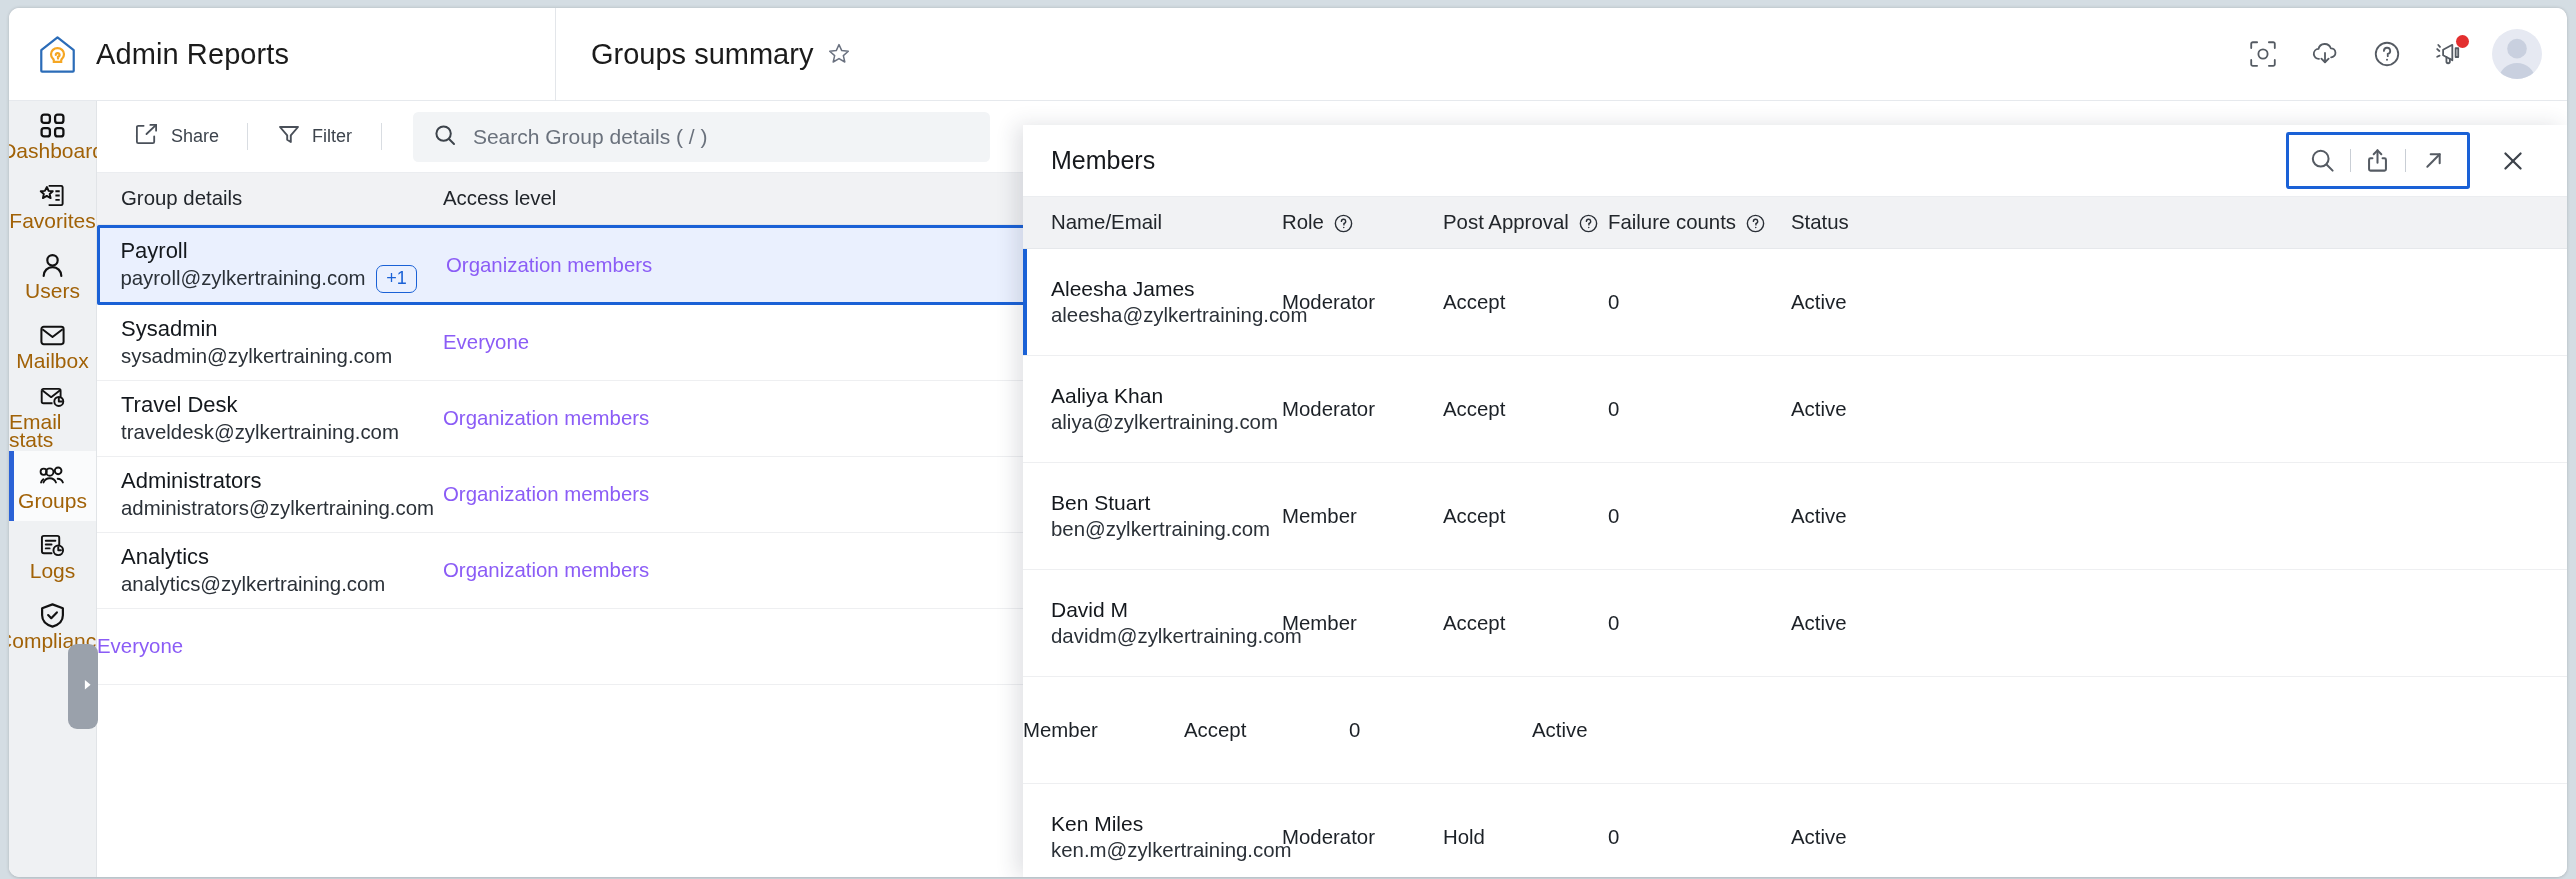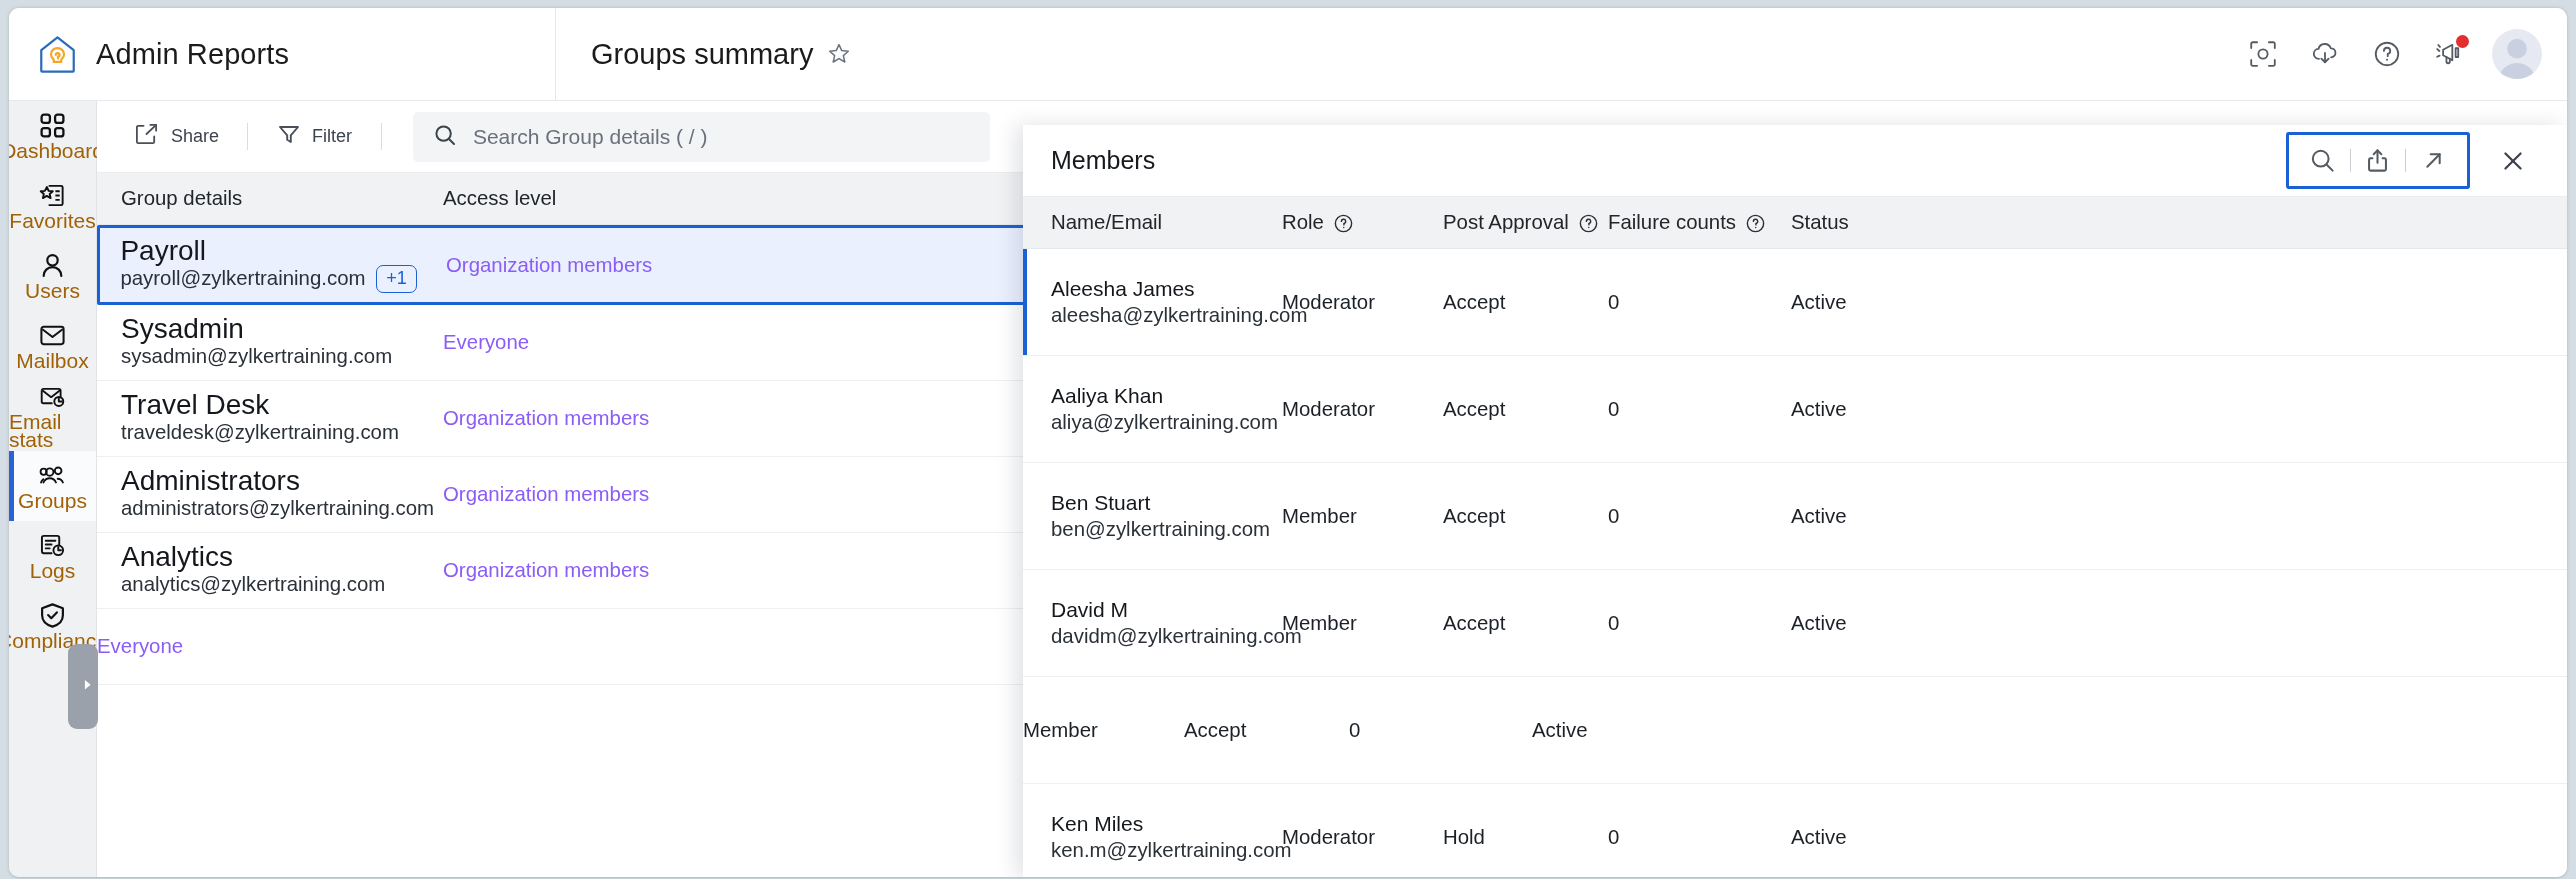--- a/index.html
+++ b/index.html
@@ -138,21 +138,21 @@
     border-bottom: 0.9px solid #eeeff1;
     background: #fff;
   }
   .lrow.sel {
     background: #eaf0fe;
     border: 3.5px solid #1a61d6;
     border-radius: 1.8px;
     height: 80px;
   }
   .lrow.sel .lc1 { padding-left: 20.4px; }
-  .gname { font-size: 28px; color: #14181d; line-height: 27.5px; }
+  .gname { font-size: 22px; color: #14181d; line-height: 27.5px; }
   .gmail {
     font-size: 20.4px; color: #2b3138; line-height: 27.5px;
     display: flex; align-items: center; gap: 10.6px;
   }
   .plus-badge {
     display: inline-flex; align-items: center; justify-content: center;
     min-width: 41px; height: 28px; padding: 0 7px;
     border: 1.4px solid #1a61d6; border-radius: 7px;
     color: #1a61d6; font-size: 18px;
   }

